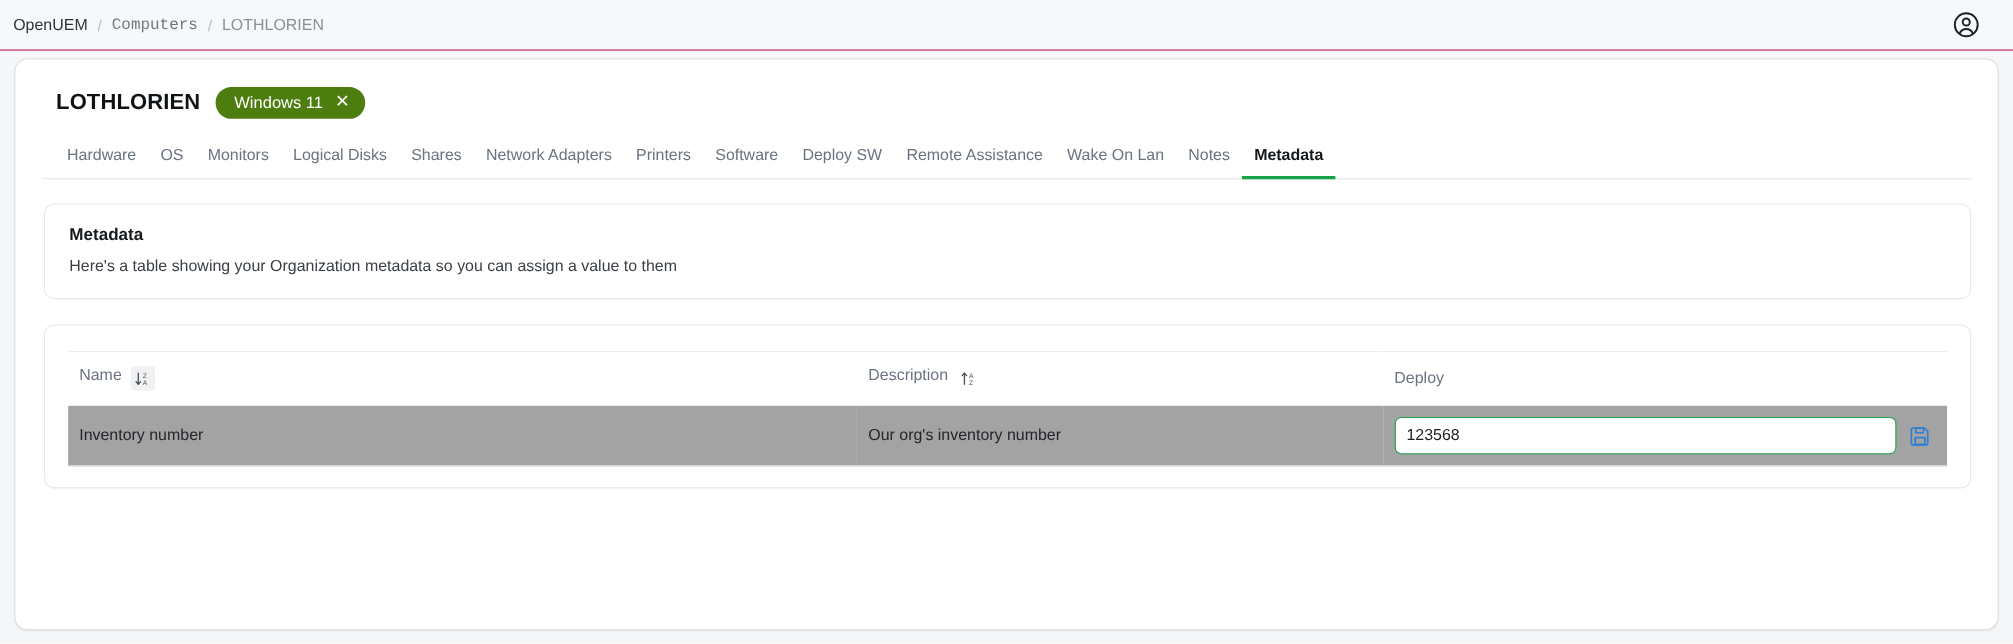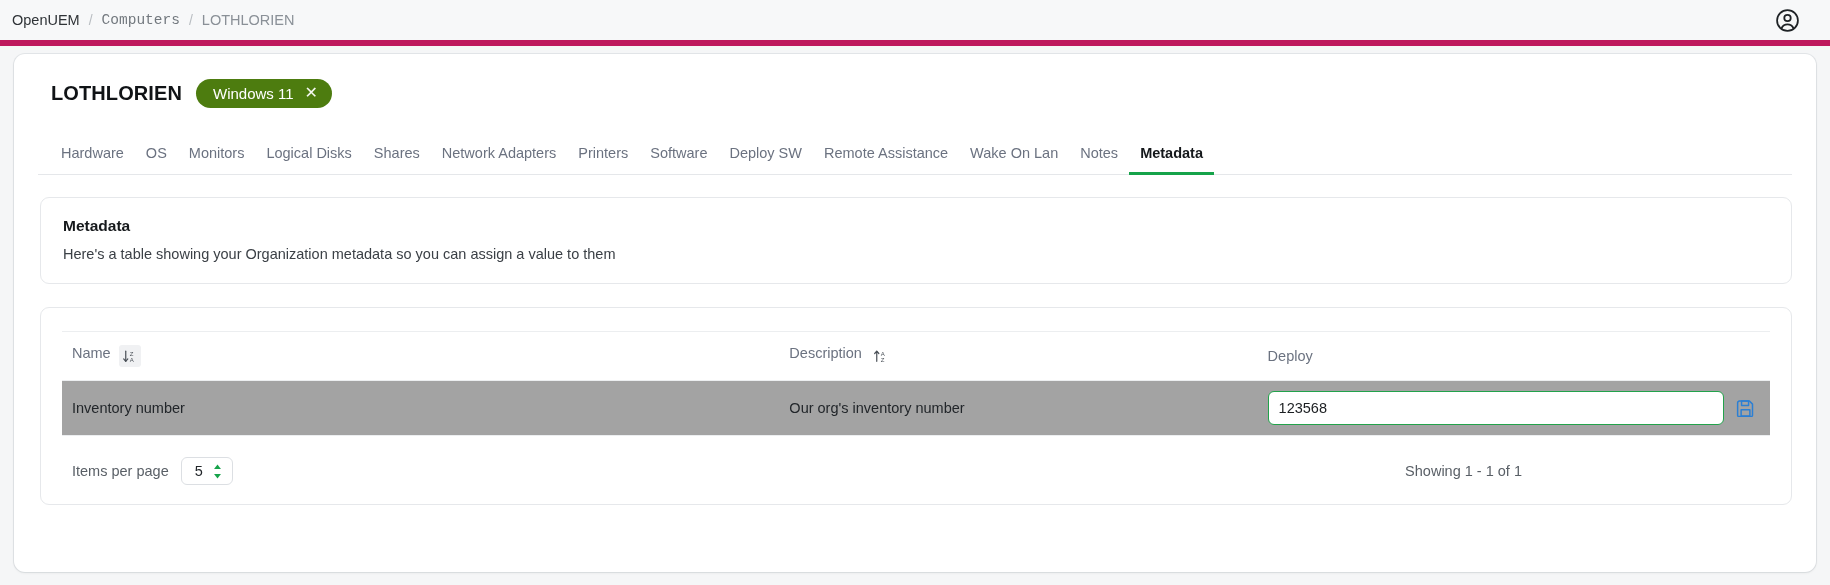--- a/index.html
+++ b/index.html
@@ -10,21 +10,21 @@
     font-family: "Liberation Sans", sans-serif;
     -webkit-font-smoothing: antialiased;
   }
   body { overflow: hidden; position: relative; }
 
   
   .topbar {
     height: 46px;
     width: 100%;
     background: #f7f8f9;
-    border-bottom: 6px solid #be185d;
+    border-bottom: 1px solid #be185d;
     display: flex;
     align-items: center;
     padding: 0 30px 0 12px;
   }
   .breadcrumb {
     display: flex;
     align-items: center;
     gap: 9px;
     font-size: 14.5px;
   }
@@ -79,21 +79,21 @@
   }
   .os-badge .x {
     font-size: 16px;
     line-height: 1;
     opacity: 0.95;
     margin-top: -1px;
   }
 
   
   .tabs {
-    margin-top: 29px;
+    margin-top: 17px;
     display: flex;
     align-items: flex-end;
     gap: 0;
     border-bottom: 1px solid #e5e7ea;
     padding-left: 12px;
   }
   .tab {
     font-size: 14.5px;
     color: #6b7280;
     padding: 6px 11px 11px 11px;
@@ -344,31 +344,15 @@
                   <path d="M7.5 3.5h8v5h-8z"></path>
                   <path d="M7 13.5h10v7H7z"></path>
                 </svg>
               </span>
             </div>
           </td>
         </tr>
       </tbody>
     </table>
 
-    <div class="table-footer">
-      <div class="per-page">
-        <span>Items per page</span>
-        <span class="per-page-select">
-          <span>5</span>
-          <span class="spinner-arrows">
-            <svg width="11" height="15" viewBox="0 0 10 14" fill="currentColor">
-              <path d="M5 0.4 8.2 4.6H1.8z"></path>
-              <path d="M5 13.6 1.8 9.4h6.4z"></path>
-            </svg>
-          </span>
-        </span>
-      </div>
-      <div class="footer-spacer"></div>
-      <div class="showing">Showing 1 - 1 of 1</div>
-    </div>
   </div>
 
 </div>
 
 </body></html>

